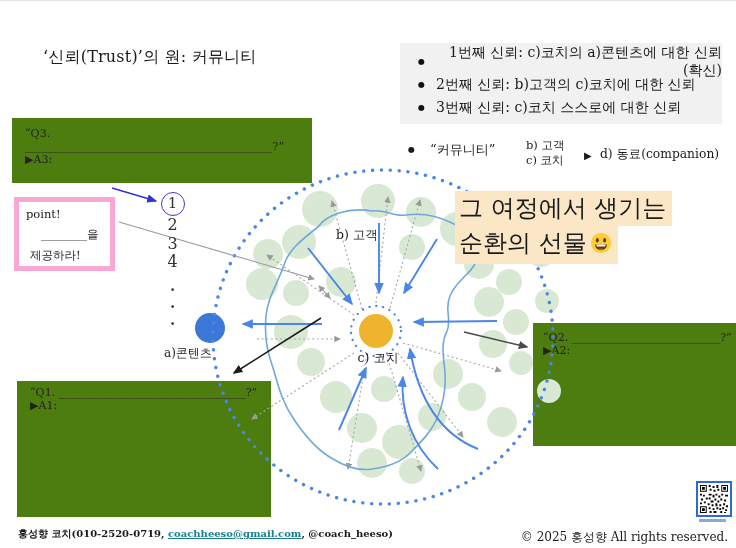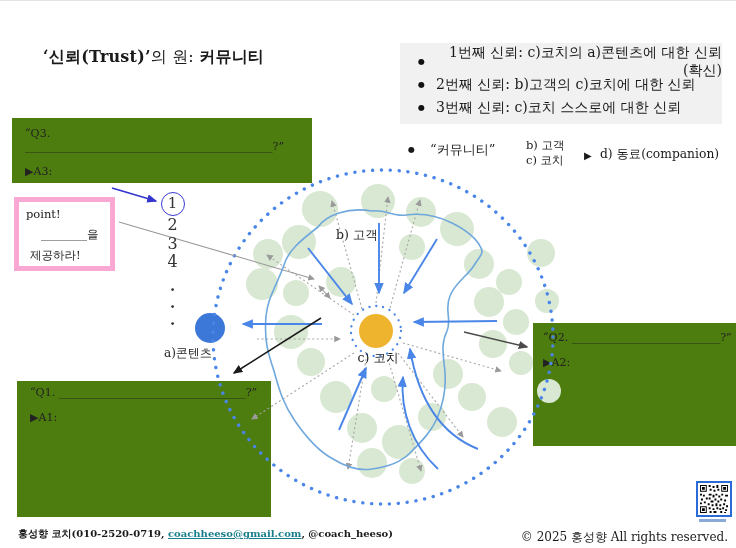--- a/index.html
+++ b/index.html
@@ -2,39 +2,39 @@
 <html><head>
 <meta charset="utf-8">
 <style>
   html,body{margin:0;padding:0;}
   .page{position:relative;width:736px;height:548px;background:#ffffff;overflow:hidden;
         font-family:"DejaVu Serif","Liberation Serif",serif;color:#1a1a1a;border-top:1px solid #e3e3e3;}
   .abs{position:absolute;}
   .ltop{z-index:10;}
   
   .title{left:43px;top:46px;font-size:16px;letter-spacing:0.2px;}
-  .title b{font-weight:bold;}
+  .title b{font-weight:normal;}
   
   .trustbox{left:400px;top:42px;width:322px;height:81px;background:#f1f1f2;z-index:1;padding-top:7px;box-sizing:border-box;}
   .trow{display:flex;align-items:center;height:23px;padding-left:18px;}
   .tbullet{font-size:8px;width:18px;color:#111;}
   .ttext{font-size:14px;text-align:right;}
   
   .commrow{left:398px;top:136px;width:336px;height:44px;z-index:10;}
   .commrow .bullet{position:absolute;left:10px;top:8px;font-size:8px;}
   .commrow .clabel{position:absolute;left:32px;top:4px;font-size:13px;}
   .commrow .stack{position:absolute;left:128px;top:1px;font-size:11.5px;line-height:15px;}
   .commrow .tri{position:absolute;left:186px;top:13px;font-size:10px;}
   .commrow .result{position:absolute;left:202px;top:9px;font-size:12.3px;}
   
   .qbox{background:#4d7c0f;z-index:1;box-sizing:border-box;font-size:11px;color:#222;}
   .q3{left:12px;top:117px;width:300px;height:65px;padding:9px 0 0 13px;}
   .q2{left:533px;top:322px;width:203px;height:123px;padding:8px 0 0 10px;}
   .q1{left:17px;top:380px;width:254px;height:136px;padding:5px 0 0 13px;}
-  .aline{margin-top:12px;}
+  .aline{margin-top:0;}
   
   .pointbox{left:14px;top:196px;width:101px;height:74px;border:5px solid #f9a8d4;background:#fff;
             font-size:11.5px;z-index:10;box-sizing:border-box;}
   .pointbox .p1{margin:5px 0 0 7px;}
   .pointbox .p2{margin:6px 0 0 22px;}
   .pointbox .p3{margin:6px 0 0 11px;}
   
   .seq{left:160px;top:191px;width:25px;text-align:center;z-index:10;color:#333;}
   .seq .c1{width:22px;height:22px;border:1.4px solid #3a3ad0;border-radius:50%;margin:0 auto;
            font-size:15px;line-height:21px;color:#333;}
@@ -232,20 +232,31 @@
     </g>
 
     <circle cx="376" cy="330" r="25" fill="none" stroke="#4a86e8" stroke-width="2.3" stroke-linecap="round" stroke-dasharray="0.1 6.8"></circle>
     <circle cx="376" cy="330" r="17" fill="#efb42d"></circle>
   </svg>
 
   <div class="abs dlabel lbl-customer">b) 고객</div>
   <div class="abs dlabel lbl-coach">c) 코치</div>
   <div class="abs dlabel lbl-content">a)콘텐츠</div>
 
+  <div class="abs gift">
+    <span class="hl">그 여정에서 생기는</span><br>
+    <span class="hl"><span>순환의 선물</span><span class="em"><svg width="22" height="22" viewBox="0 0 24 24">
+            <circle cx="12" cy="12" r="11" fill="#ffcc33"></circle>
+            <ellipse cx="8" cy="9" rx="1.6" ry="2.4" fill="#5c3b10"></ellipse>
+            <ellipse cx="16" cy="9" rx="1.6" ry="2.4" fill="#5c3b10"></ellipse>
+            <path d="M5.5,13.5 A6.5,6.5 0 0 0 18.5,13.5 Z" fill="#5c3b10"></path>
+            <rect x="7" y="13.5" width="10" height="2.2" rx="1" fill="#fff"></rect>
+            <path d="M9,18.2 A3.2,2 0 0 0 15,18.2 Z" fill="#e05656"></path>
+          </svg></span></span>
+  </div>
 
   <div class="abs footL">
     <span>홍성향 코치(010-2520-0719, </span><a href="#">coachheeso@gmail.com</a><span>, @coach_heeso)</span>
   </div>
   <div class="abs footR">© 2025 홍성향 All rights reserved.</div>
 
   <div class="abs qr">
     <svg width="28" height="28" viewBox="0 0 29 29">
       <rect width="29" height="29" fill="#fff"></rect>
       <path fill="#000" d="M0,0h7v7h-7z M22,0h7v7h-7z M0,22h7v7h-7z"></path>

